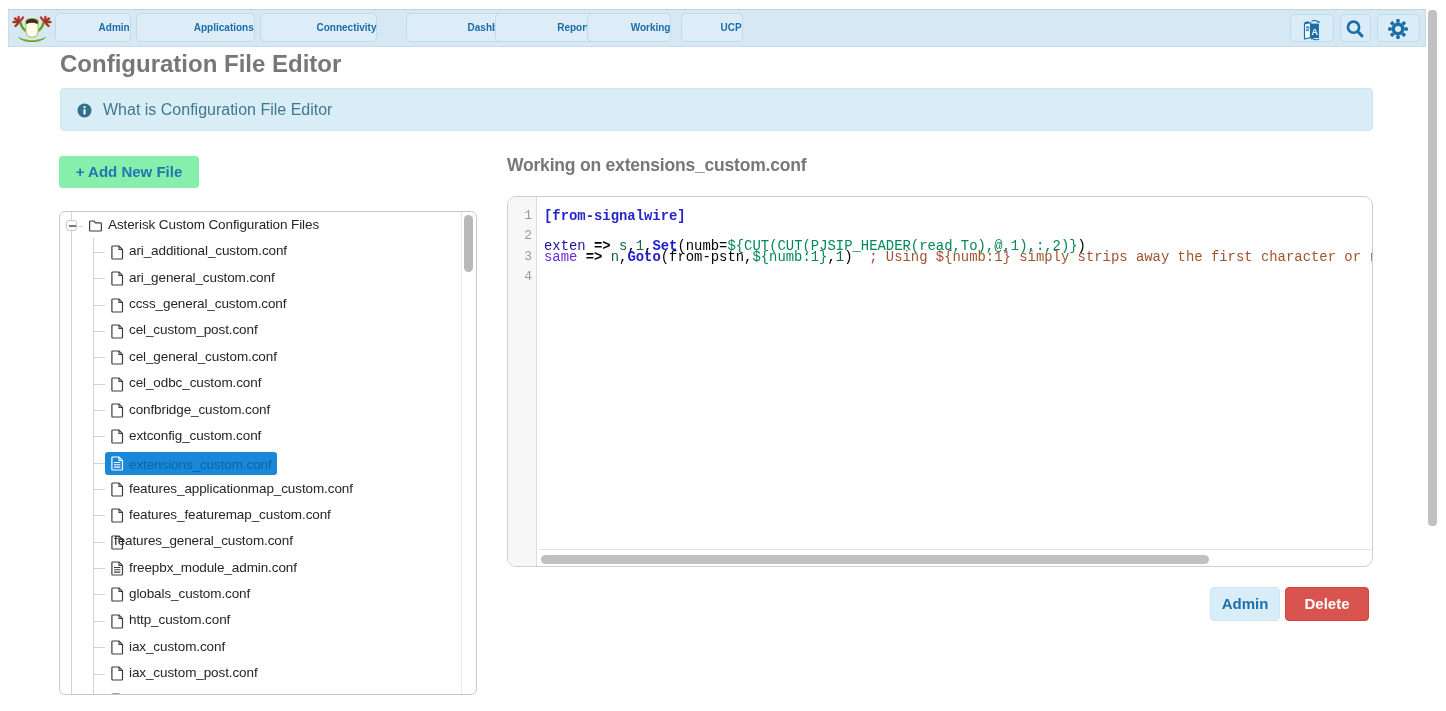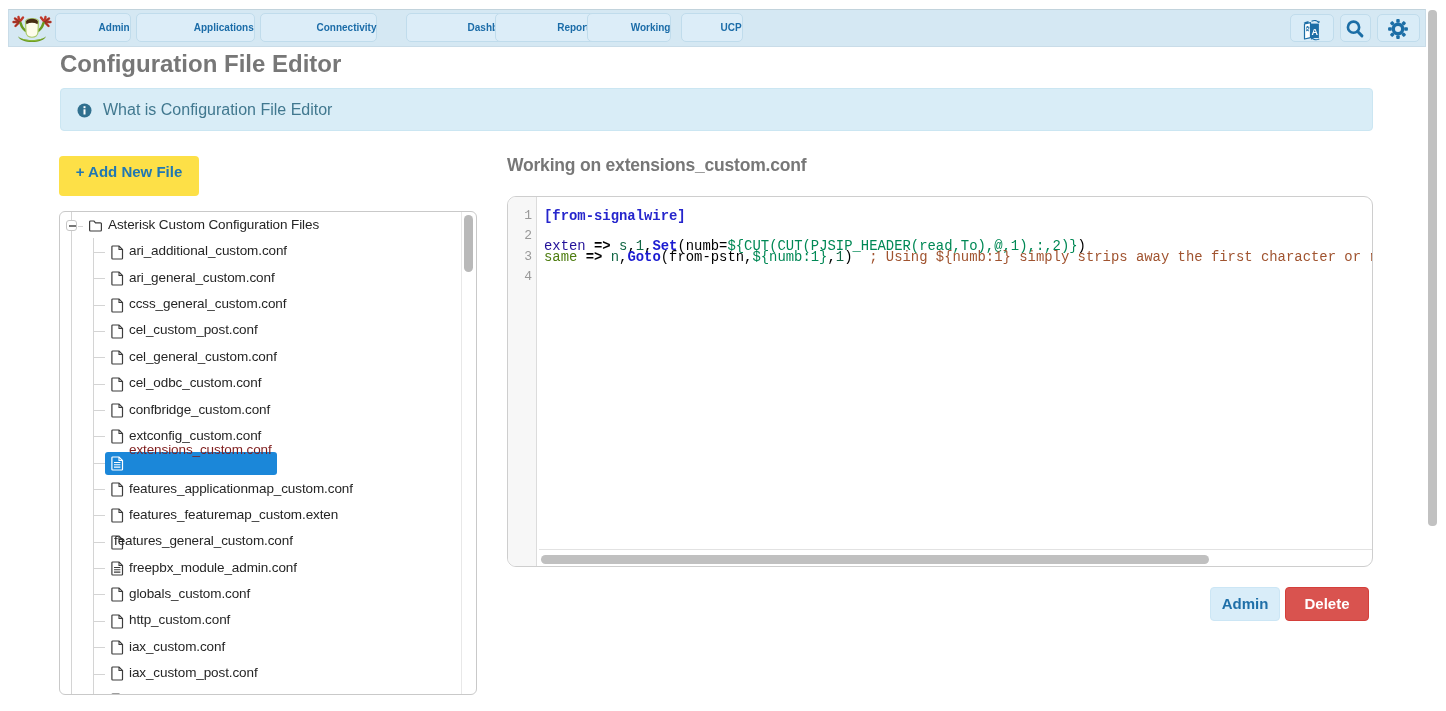--- a/index.html
+++ b/index.html
@@ -93,21 +93,21 @@
 <div class="abs" style="left:60px;top:50px;font-size:24px;font-weight:bold;color:#777;">Configuration File Editor</div>
 
 <div class="abs" style="left:60px;top:88px;width:1313px;height:43px;background:#d9edf7;border:1px solid #cbe6f2;border-radius:4px;"></div>
 <svg class="abs" style="left:77px;top:103px" width="15" height="15" viewBox="0 0 15 15">
   <circle cx="7.5" cy="7.5" r="7" fill="#31708f"></circle>
   <rect x="6.5" y="6.3" width="2" height="5.2" fill="#fff"></rect>
   <rect x="6.5" y="3.2" width="2" height="2" fill="#fff"></rect>
 </svg>
 <div class="abs" style="left:103px;top:101px;font-size:16px;color:#41788f;">What is Configuration File Editor</div>
 
-<div class="abs" style="left:59px;top:156px;width:140px;height:40px;background:#fde047;border-radius:4px;color:#2077b2;font-weight:bold;font-size:15px;text-align:center;line-height:32px;">+ Add New File</div>
+<div class="abs" style="left:59px;top:156px;width:140px;height:32px;background:#86efac;border-radius:4px;color:#2077b2;font-weight:bold;font-size:15px;text-align:center;line-height:32px;">+ Add New File</div>
 
 <div class="abs" style="left:507px;top:155px;font-size:17.5px;font-weight:bold;color:#777;letter-spacing:-0.2px;">Working on extensions_custom.conf</div>
 
 <div class="abs" style="left:59px;top:211px;width:418px;height:484px;border:1px solid #c9c9c9;border-radius:6px;background:#fff;overflow:hidden;">
 
 <div style="position:absolute;right:14px;top:0;bottom:0;width:1px;background:#e8e8e8"></div>
 <div style="position:absolute;left:404px;top:2.5px;width:9px;height:57px;background:#b9b9b9;border-radius:4.5px"></div>
 <div style="position:absolute;left:11px;top:0px;width:1px;height:483px;background:#d4d4d4"></div>
 <div style="position:absolute;left:33px;top:26px;width:1px;height:457px;background:#d4d4d4"></div>
 <div style="position:absolute;left:18px;top:13.5px;width:5px;height:1px;background:#d4d4d4"></div>
@@ -166,33 +166,33 @@
       <path d="M8 1 V4.5 H11.5" fill="none" stroke="#3c3c3c" stroke-width="1.1"></path>
     </svg>
 <div class="tl" style="left:69px;top:215.8px">extconfig_custom.conf</div>
 <div style="position:absolute;left:33px;top:250.6px;width:12px;height:1px;background:#d4d4d4"></div>
 <div style="position:absolute;left:45px;top:239.6px;width:172px;height:23px;background:#1b87d9;border-radius:3px"></div>
 <svg style="position:absolute;left:51px;top:243.64999999999998px" width="13" height="15" viewBox="0 0 13 15">
       <path d="M1.7 1 H8 L11.5 4.5 V13.2 A0.8 0.8 0 0 1 10.7 14 H1.7 A0.8 0.8 0 0 1 0.9 13.2 V1.8 A0.8 0.8 0 0 1 1.7 1 Z" fill="none" stroke="#ffffff" stroke-width="1.2"></path>
       <path d="M8 1 V4.5 H11.5" fill="none" stroke="#ffffff" stroke-width="1.1"></path>
       <path d="M3 6.5 H9.4 M3 8.8 H9.4 M3 11.1 H9.4" stroke="#ffffff" stroke-width="1.1"></path>
     </svg>
-<div class="tl" style="left:69px;top:230px;color:#7f1d1d">extensions_custom.conf</div>
+<div class="tl" style="left:69px;top:245px;color:#0369a1">extensions_custom.conf</div>
 <div style="position:absolute;left:33px;top:277.0px;width:12px;height:1px;background:#d4d4d4"></div>
 <svg style="position:absolute;left:51px;top:270.0px" width="13" height="15" viewBox="0 0 13 15">
       <path d="M1.7 1 H8 L11.5 4.5 V13.2 A0.8 0.8 0 0 1 10.7 14 H1.7 A0.8 0.8 0 0 1 0.9 13.2 V1.8 A0.8 0.8 0 0 1 1.7 1 Z" fill="none" stroke="#3c3c3c" stroke-width="1.2"></path>
       <path d="M8 1 V4.5 H11.5" fill="none" stroke="#3c3c3c" stroke-width="1.1"></path>
     </svg>
 <div class="tl" style="left:69px;top:268.5px">features_applicationmap_custom.conf</div>
 <div style="position:absolute;left:33px;top:303.4px;width:12px;height:1px;background:#d4d4d4"></div>
 <svg style="position:absolute;left:51px;top:296.35px" width="13" height="15" viewBox="0 0 13 15">
       <path d="M1.7 1 H8 L11.5 4.5 V13.2 A0.8 0.8 0 0 1 10.7 14 H1.7 A0.8 0.8 0 0 1 0.9 13.2 V1.8 A0.8 0.8 0 0 1 1.7 1 Z" fill="none" stroke="#3c3c3c" stroke-width="1.2"></path>
       <path d="M8 1 V4.5 H11.5" fill="none" stroke="#3c3c3c" stroke-width="1.1"></path>
     </svg>
-<div class="tl" style="left:69px;top:294.9px">features_featuremap_custom.exten</div>
+<div class="tl" style="left:69px;top:294.9px">features_featuremap_custom.conf</div>
 <div style="position:absolute;left:33px;top:329.7px;width:12px;height:1px;background:#d4d4d4"></div>
 <svg style="position:absolute;left:51px;top:322.70000000000005px" width="13" height="15" viewBox="0 0 13 15">
       <path d="M1.7 1 H8 L11.5 4.5 V13.2 A0.8 0.8 0 0 1 10.7 14 H1.7 A0.8 0.8 0 0 1 0.9 13.2 V1.8 A0.8 0.8 0 0 1 1.7 1 Z" fill="none" stroke="#3c3c3c" stroke-width="1.2"></path>
       <path d="M8 1 V4.5 H11.5" fill="none" stroke="#3c3c3c" stroke-width="1.1"></path>
     </svg>
 <div class="tl" style="left:54px;top:321.2px">features_general_custom.conf</div>
 <div style="position:absolute;left:33px;top:356.0px;width:12px;height:1px;background:#d4d4d4"></div>
 <svg style="position:absolute;left:51px;top:349.04999999999995px" width="13" height="15" viewBox="0 0 13 15">
       <path d="M1.7 1 H8 L11.5 4.5 V13.2 A0.8 0.8 0 0 1 10.7 14 H1.7 A0.8 0.8 0 0 1 0.9 13.2 V1.8 A0.8 0.8 0 0 1 1.7 1 Z" fill="none" stroke="#3c3c3c" stroke-width="1.2"></path>
       <path d="M8 1 V4.5 H11.5" fill="none" stroke="#3c3c3c" stroke-width="1.1"></path>
@@ -232,19 +232,19 @@
 </div>
 
 <div class="abs" style="left:507px;top:196px;width:866px;height:371px;border:1px solid #cecece;border-radius:9px;background:#fff;overflow:hidden;">
   <div style="position:absolute;left:0;top:0;width:29px;height:369px;background:#f7f7f7;border-right:1px solid #dcdcdc;"></div>
   <div style="position:absolute;left:0;width:24px;text-align:right;top:9.0px;color:#999;font:13px 'Liberation Mono',monospace;line-height:20px">1</div>
 <div style="position:absolute;left:0;width:24px;text-align:right;top:29.3px;color:#999;font:13px 'Liberation Mono',monospace;line-height:20px">2</div>
 <div style="position:absolute;left:0;width:24px;text-align:right;top:49.5px;color:#999;font:13px 'Liberation Mono',monospace;line-height:20px">3</div>
 <div style="position:absolute;left:0;width:24px;text-align:right;top:69.8px;color:#999;font:13px 'Liberation Mono',monospace;line-height:20px">4</div>
   <pre class="cm" style="top:9.0px"><span style="color:#2525cc;font-weight:bold">[from-signalwire]</span></pre>
 <pre class="cm" style="top:39px"><span style="color:#221199">exten</span> <b>=&gt;</b> <span style="color:#116644">s</span>,<span style="color:#116644">1</span>,<span style="color:#1a1ad1;font-weight:bold">Set</span>(numb=<span style="color:#008855">${CUT(CUT(PJSIP_HEADER(read,To),@,1),:,2)}</span>)</pre>
-<pre class="cm" style="top:49.5px"><span style="color:#4d7c0f">same</span> <b>=&gt;</b> <span style="color:#116644">n</span>,<span style="color:#1a1ad1;font-weight:bold">Goto</span>(from-pstn,<span style="color:#008855">${numb:1}</span>,<span style="color:#116644">1</span>)  <span style="color:#a0532f">; Using ${numb:1} simply strips away the first character or resultant number.</span></pre>
+<pre class="cm" style="top:49.5px"><span style="color:#6d28d9">same</span> <b>=&gt;</b> <span style="color:#116644">n</span>,<span style="color:#1a1ad1;font-weight:bold">Goto</span>(from-pstn,<span style="color:#008855">${numb:1}</span>,<span style="color:#116644">1</span>)  <span style="color:#a0532f">; Using ${numb:1} simply strips away the first character or resultant number.</span></pre>
   <div style="position:absolute;left:31px;top:351.5px;right:0;height:1px;background:#e2e2e2"></div>
   <div style="position:absolute;left:33px;top:357.5px;width:668px;height:9px;background:#c0c0c0;border-radius:4.5px"></div>
 </div>
 
 <div class="abs" style="left:1210px;top:587px;width:70px;height:34px;background:#d9edf9;border:1px solid #cce6f5;border-radius:4px;color:#1f6fa8;font-weight:bold;font-size:15px;text-align:center;line-height:32px;">Admin</div>
 <div class="abs" style="left:1285px;top:587px;width:84px;height:34px;background:#d9534f;border:1px solid #d43f3a;border-radius:4px;color:#fff;font-weight:bold;font-size:15px;text-align:center;line-height:32px;">Delete</div>
 
 </body></html>

